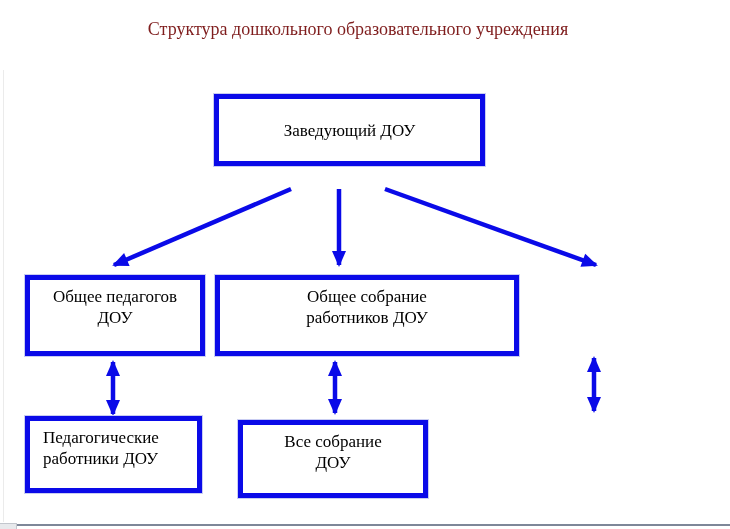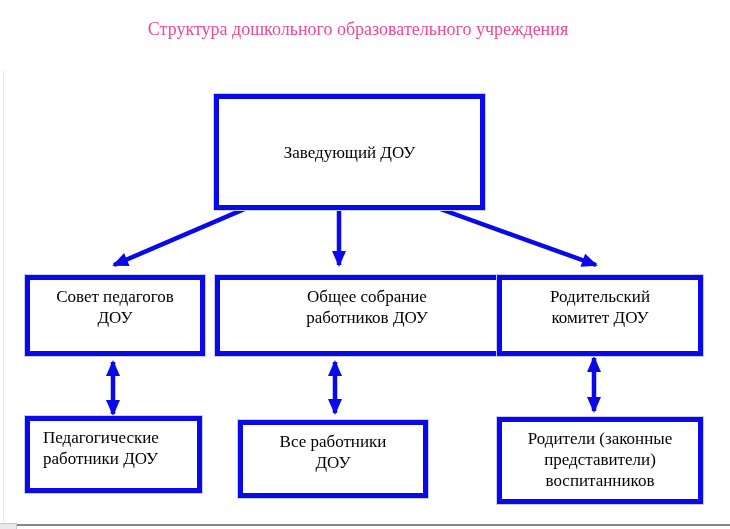--- a/index.html
+++ b/index.html
@@ -13,21 +13,21 @@
     color: #000000;
   }
   .page-title {
     position: absolute;
     left: 0;
     top: 18px;
     width: 716px;
     text-align: center;
     font-size: 18px;
     line-height: 22px;
-    color: #ec4899;
+    color: #7f1d1d;
   }
   .page-edge {
     position: absolute;
     left: 3px;
     top: 70px;
     width: 1px;
     height: 452px;
     background: #ebebeb;
   }
   .arrows {
@@ -41,21 +41,21 @@
     border: 5px solid #0A0AE8;
     background: #ffffff;
     text-align: center;
     font-size: 17px;
     line-height: 21px;
     white-space: pre-line;
     padding-top: 6px;
     box-shadow: 0 0 0 1px #c9cdf2;
   }
   .node--head {
-    left: 214px; top: 94px; width: 271px; height: 116px;
+    left: 214px; top: 94px; width: 271px; height: 72px;
     display: flex; align-items: center; justify-content: center;
     padding-top: 0;
   }
   .node--council  { left: 25px;  top: 275px; width: 180px; height: 81px; }
   .node--assembly { left: 215px; top: 275px; width: 304px; height: 81px; }
   .node--parentcom{ left: 497px; top: 275px; width: 206px; height: 81px; }
   .node--teachers { left: 25px;  top: 416px; width: 177px; height: 77px;
                     text-align: left; padding-left: 13px; }
   .node--allstaff { left: 238px; top: 420px; width: 190px; height: 78px; }
   .node--parents  { left: 497px; top: 417px; width: 206px; height: 87px; }
@@ -98,35 +98,30 @@
       <line x1="339" y1="189" x2="339" y2="265" marker-end="url(#ah)"></line>
       <line x1="385" y1="189" x2="596" y2="265" marker-end="url(#ah)"></line>
       <line x1="113" y1="362" x2="113" y2="414" marker-start="url(#ahr)" marker-end="url(#ah)"></line>
       <line x1="335" y1="362" x2="335" y2="413" marker-start="url(#ahr)" marker-end="url(#ah)"></line>
       <line x1="594" y1="358" x2="594" y2="411" marker-start="url(#ahr)" marker-end="url(#ah)"></line>
     </g>
   </svg>
 
   <div class="node node--head">Заведующий ДОУ</div>
 
-  <div class="node node--council">Совет педагогов
+  <div class="node node--council">Общее педагогов
 ДОУ</div>
 
   <div class="node node--assembly">Общее собрание
 работников ДОУ</div>
 
-  <div class="node node--parentcom">Родительский
-комитет ДОУ</div>
 
   <div class="node node--teachers">Педагогические
 работники ДОУ</div>
 
-  <div class="node node--allstaff">Все работники
+  <div class="node node--allstaff">Все собрание
 ДОУ</div>
 
-  <div class="node node--parents">Родители (законные
-представители)
-воспитанников</div>
 
   <div class="scroll-corner"></div>
   <div class="bottom-line"></div>
 
 </div>
 
 </body></html>

